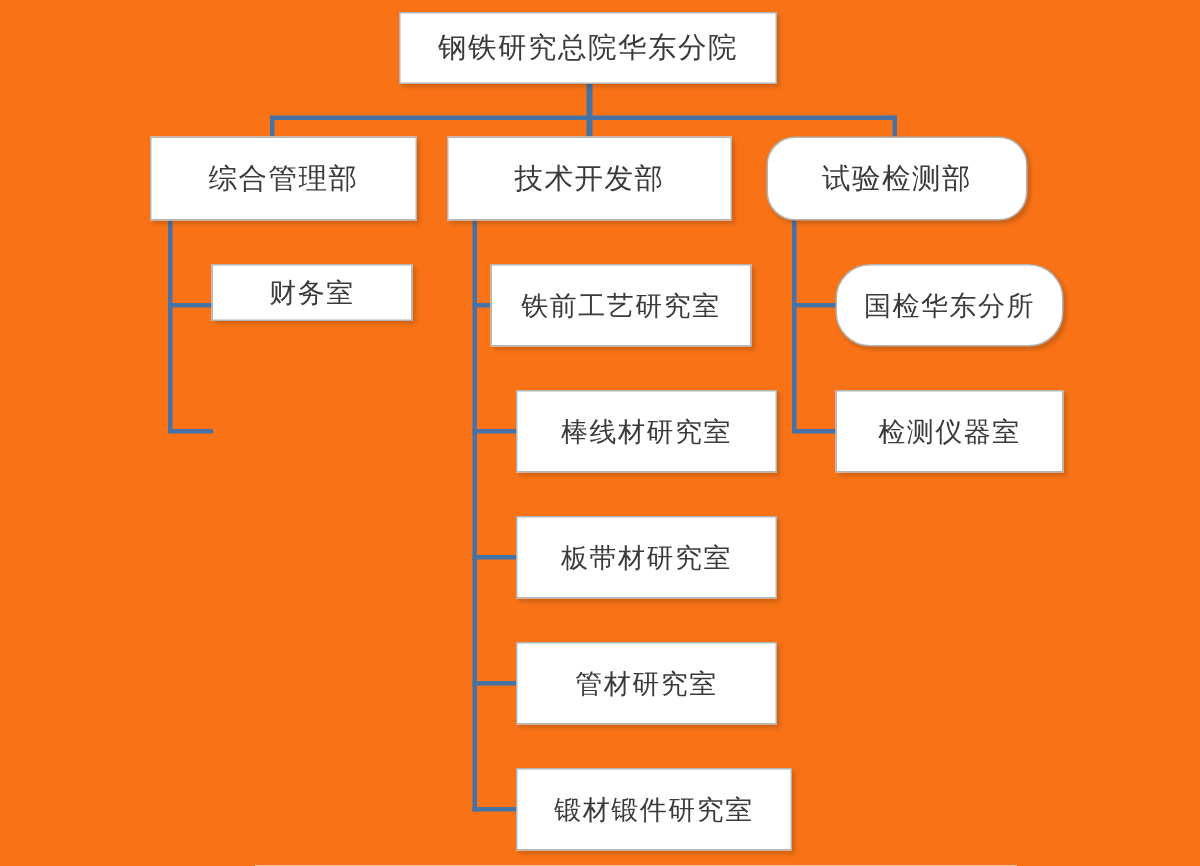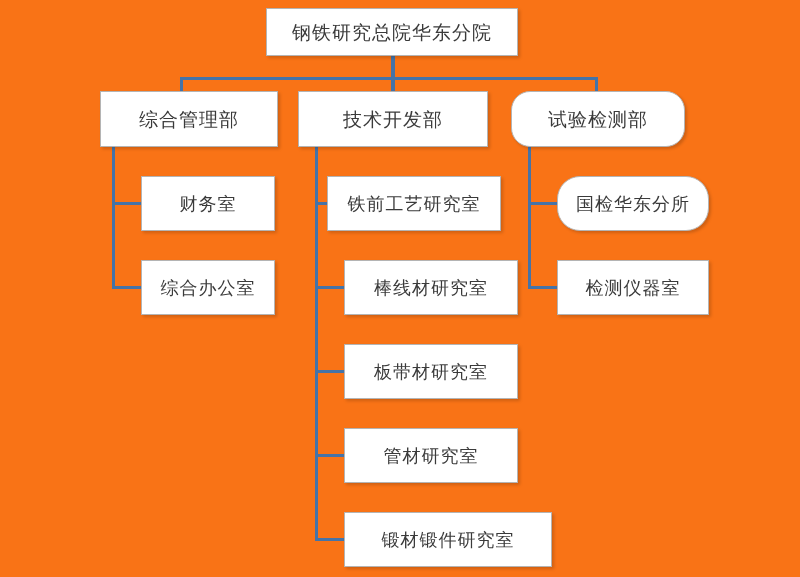--- a/index.html
+++ b/index.html
@@ -89,45 +89,42 @@
   </div>
 
   <div class="node dept" style="left:298px; top:91px; width:190px; height:56px;">
     <span class="node-label">技术开发部</span>
   </div>
 
   <div class="node dept" style="left:511px; top:91px; width:174px; height:56px;border-radius:19px;">
     <span class="node-label">试验检测部</span>
   </div>
 
-  <div class="node leaf" style="left:141px; top:176px; width:134px; height:55px;">
+  <div class="node leaf" style="left:141px; top:176px; width:134px; height:38px;">
     <span class="node-label">财务室</span>
   </div>
 
-  <div class="node leaf" style="left:141px; top:260px; width:134px; height:55px;">
-    <span class="node-label">综合办公室</span>
-  </div>
 
   <div class="node leaf" style="left:327px; top:176px; width:174px; height:55px;">
     <span class="node-label">铁前工艺研究室</span>
   </div>
 
   <div class="node leaf" style="left:344px; top:260px; width:174px; height:55px;">
     <span class="node-label">棒线材研究室</span>
   </div>
 
   <div class="node leaf" style="left:344px; top:344px; width:174px; height:55px;">
     <span class="node-label">板带材研究室</span>
   </div>
 
   <div class="node leaf" style="left:344px; top:428px; width:174px; height:55px;">
     <span class="node-label">管材研究室</span>
   </div>
 
-  <div class="node leaf" style="left:344px; top:512px; width:208px; height:55px;">
+  <div class="node leaf" style="left:344px; top:512px; width:184px; height:55px;">
     <span class="node-label">锻材锻件研究室</span>
   </div>
 
   <div class="node leaf" style="left:557px; top:176px; width:152px; height:55px;border-radius:23px;">
     <span class="node-label">国检华东分所</span>
   </div>
 
   <div class="node leaf" style="left:557px; top:260px; width:152px; height:55px;">
     <span class="node-label">检测仪器室</span>
   </div>

